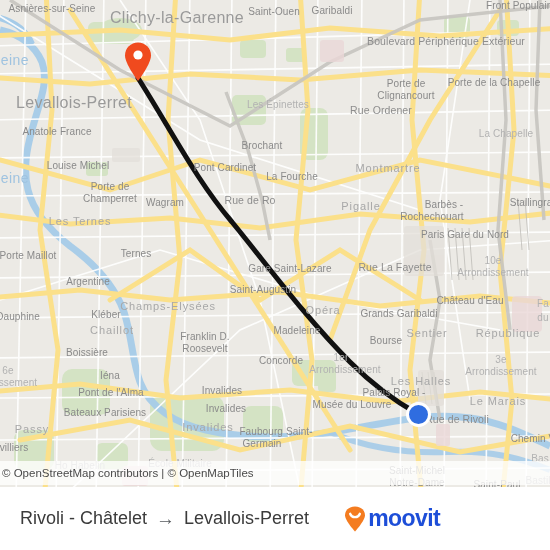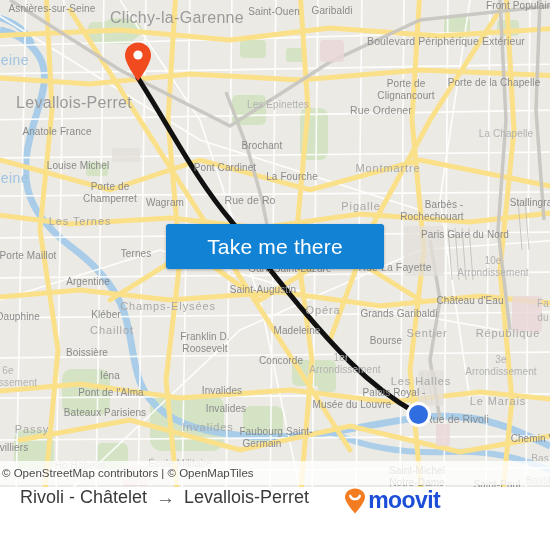--- a/index.html
+++ b/index.html
@@ -113,21 +113,21 @@
 
   
   .footer {
     position: absolute;
     left: 0;
     top: 487px;
     width: 458px;
     height: 63px;
     background: #ffffff;
     display: flex;
-    align-items: flex-start;
+    align-items: center;
     justify-content: space-between;
   }
   .route-title {
     display: flex;
     align-items: center;
     padding-left: 20px;
     font-size: 18px;
     color: #3b3b3b;
     font-family: "Liberation Sans", sans-serif;
   }
@@ -371,21 +371,20 @@
 
     <div class="pin">
       <svg width="28" height="40" viewBox="0 0 28 40">
         <path d="M14 39 C14 39 27 22 27 13.5 C27 6 21.2 0.5 14 0.5 C6.8 0.5 1 6 1 13.5 C1 22 14 39 14 39 Z" fill="#f04a1e"></path>
         <circle cx="14" cy="13" r="4.6" fill="#ffffff"></circle>
       </svg>
     </div>
 
     <div class="dot"></div>
 
-    <button class="cta" style="background: rgb(18, 131, 212);">Take me there</button>
 
     <div class="attrib">
       <span>© OpenStreetMap contributors | © OpenMapTiles</span>
     </div>
   </div>
 
   <div class="footer">
 
     <div class="route-title">
       <span>Rivoli - Châtelet</span>

